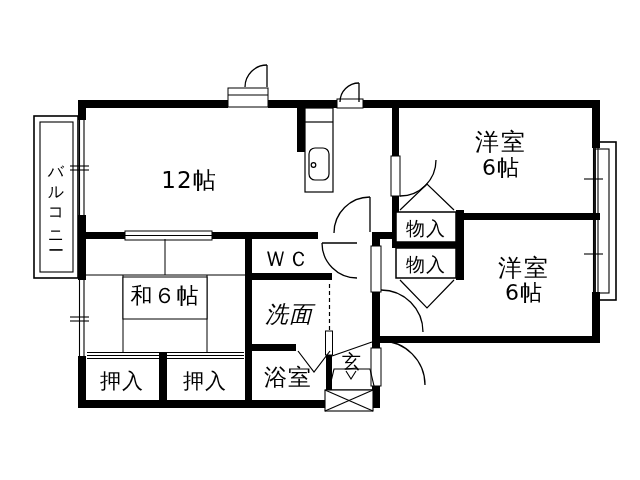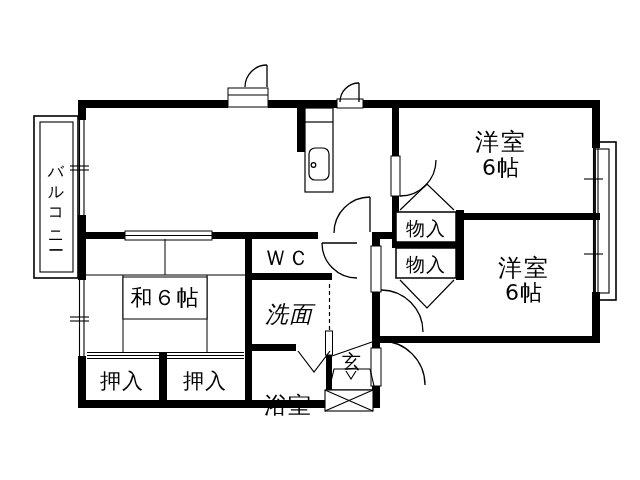--- a/index.html
+++ b/index.html
@@ -181,34 +181,35 @@
       <path d="M 334 369 L 370 369 L 375 390 L 329 390 Z"></path>
       <polyline points="346,371 351,379 356,371"></polyline>
       <rect x="325" y="390" width="48" height="21" fill="#fff"></rect>
       <line x1="325" y1="390" x2="373" y2="411"></line>
       <line x1="373" y1="390" x2="325" y2="411"></line>
     </g>
   </svg>
 
   <div class="label vertical" style="left:56px;top:200px;font-size:16px;">バルコニー</div>
 
+  <div class="label" style="left:189px;top:180px;font-size:23px;">12帖</div>
 
   <div class="label" style="left:501px;top:142px;font-size:24px;letter-spacing:2px;">洋室</div>
   <div class="label" style="left:501px;top:168px;font-size:22px;">6帖</div>
 
   <div class="label" style="left:524px;top:268px;font-size:24px;letter-spacing:2px;">洋室</div>
   <div class="label" style="left:524px;top:293px;font-size:22px;">6帖</div>
 
-  <div class="label" style="left:165px;top:298px;font-size:22px;">和６帖</div>
-
-  <div class="label" style="left:288px;top:259px;font-size:21px;letter-spacing:2px;font-family:Liberation Mono, monospace;">ＷＣ</div>
+  <div class="label" style="left:165px;top:298px;font-size:22px;font-family:Liberation Mono, monospace;">和６帖</div>
+
+  <div class="label" style="left:288px;top:259px;font-size:21px;letter-spacing:2px;">ＷＣ</div>
 
   <div class="label" style="left:289px;top:314px;font-size:23px;font-style:italic;">洗面</div>
 
-  <div class="label" style="left:288px;top:377px;font-size:23px;margin-top:28px;">浴室</div>
+  <div class="label" style="left:288px;top:377px;font-size:23px;">浴室</div>
 
   <div class="label" style="left:352px;top:361px;font-size:19px;">玄</div>
 
   <div class="label" style="left:426px;top:228px;font-size:19px;">物入</div>
   <div class="label" style="left:426px;top:264px;font-size:19px;">物入</div>
 
   <div class="label" style="left:122px;top:381px;font-size:21px;">押入</div>
   <div class="label" style="left:205px;top:381px;font-size:21px;">押入</div>
 
 </div>

